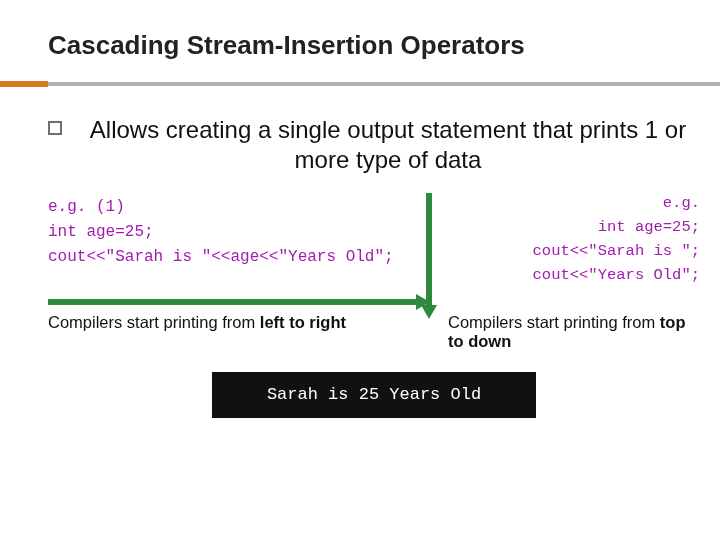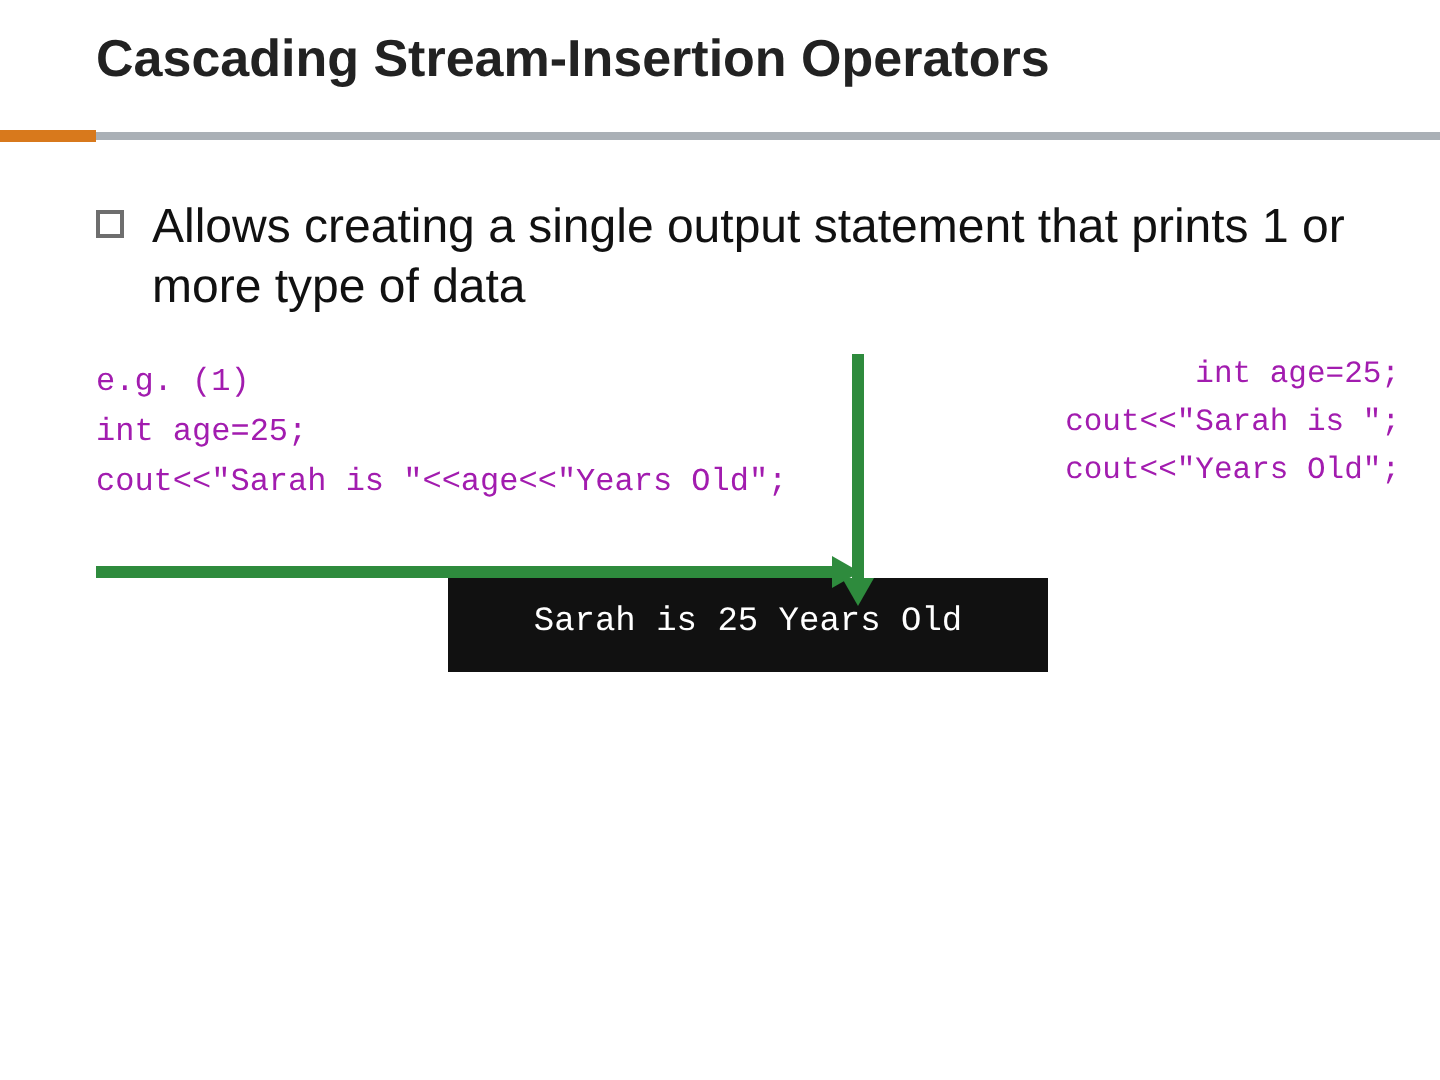--- a/index.html
+++ b/index.html
@@ -1,29 +1,29 @@
 <!DOCTYPE html>
 <html><head>
 <meta charset="utf-8">
 <style>
   * { box-sizing: border-box; margin: 0; padding: 0; }
   html, body { width: 720px; height: 540px; overflow: hidden; }
   body { background: #fff; font-family: Arial, Helvetica, sans-serif; color: #000; position: relative; }
 
-  .title-row { padding: 14px 0 10px 48px; }
+  .title-row { padding: 30px 0 10px 48px; }
   .title-row h1 { font-size: 26px; font-weight: 700; color: #222; }
 
   .rule { position: relative; height: 6px; margin-top: 10px; }
   .rule .orange { position: absolute; left: 0; top: 0; width: 48px; height: 6px; background: #d8791c; }
   .rule .gray   { position: absolute; left: 48px; right: 0; top: 1px; height: 4px; background: #aab0b6; }
 
   .content { position: relative; padding: 28px 20px 0 48px; }
   .bullet-row { display: flex; align-items: flex-start; gap: 14px; margin-bottom: 16px; }
   .bullet-box { width: 14px; height: 14px; border: 2px solid #6e6e6e; margin-top: 6px; flex: 0 0 auto; }
-  .bullet-text { font-size: 24px; line-height: 1.25; color: #111; }
+  .bullet-text { font-size: 24px; line-height: 1.25; color: #111; text-align: center; }
 
   .cols { display: flex; gap: 10px; }
   .left-col { flex: 1 1 auto; position: relative; padding-top: 4px; }
   .right-col { flex: 0 0 260px; position: relative; text-align: right; }
 
   .mono { font-family: "Courier New", Courier, monospace; font-size: 16px; line-height: 1.55; white-space: pre; color: #a21caf; }
   .right-col .mono { font-size: 15.5px; }
 
   
   .h-arrow { position: absolute; height: 6px; background: #2e8b3d; top: 108px; left: 0; width: 370px; }
@@ -36,21 +36,21 @@
   .caption-row { display: flex; gap: 20px; margin-top: 26px; align-items: flex-start; }
   .caption { font-size: 16.5px; color: #111; }
   .caption .lead { font-weight: 400; }
   .caption .em { font-weight: 700; }
   .caption-left { flex: 0 0 380px; }
   .caption-right { flex: 1 1 auto; }
 
   .output-label { text-align: center; margin-top: 14px; }
   .output-label .mono { font-size: 17px; }
 
-  .output-box { margin: 10px auto 0 auto; width: 300px; background: #111; color: #fff; padding: 10px 14px; }
+  .output-box { margin: 21px auto 0 auto; width: 324px; background: #111; color: #fff; padding: 10px 14px; }
   .output-box .mono { color: #fff; font-size: 17px; text-align: center; display: block; }
 </style>
 </head>
 <body>
 
 <div class="title-row">
   <h1>Cascading Stream-Insertion Operators</h1>
 </div>
 
 <div class="rule">
@@ -69,28 +69,35 @@
 
     <div class="left-col">
       <div class="mono">e.g. (1)</div>
       <div class="mono">int age=25;</div>
       <div class="mono">cout&lt;&lt;"Sarah is "&lt;&lt;age&lt;&lt;"Years Old";</div>
       <div class="h-arrow"></div>
     </div>
 
     <div class="right-col">
       <div class="v-arrow"></div>
+      <div class="mono">e.g.</div>
       <div class="mono">int age=25;</div>
       <div class="mono">cout&lt;&lt;"Sarah is ";</div>
       <div class="mono">cout&lt;&lt;"Years Old";</div>
     </div>
 
   </div>
 
   <div class="caption-row">
+    <div class="caption caption-left">
+      <span class="lead">Compilers start printing from </span><span class="em">left to right</span>
+    </div>
+    <div class="caption caption-right">
+      <span class="lead">Compilers start printing from </span><span class="em">top to down</span>
+    </div>
   </div>
 
 
   <div class="output-box">
     <span class="mono">Sarah is 25 Years Old</span>
   </div>
 
 </div>
 
 </body></html>

